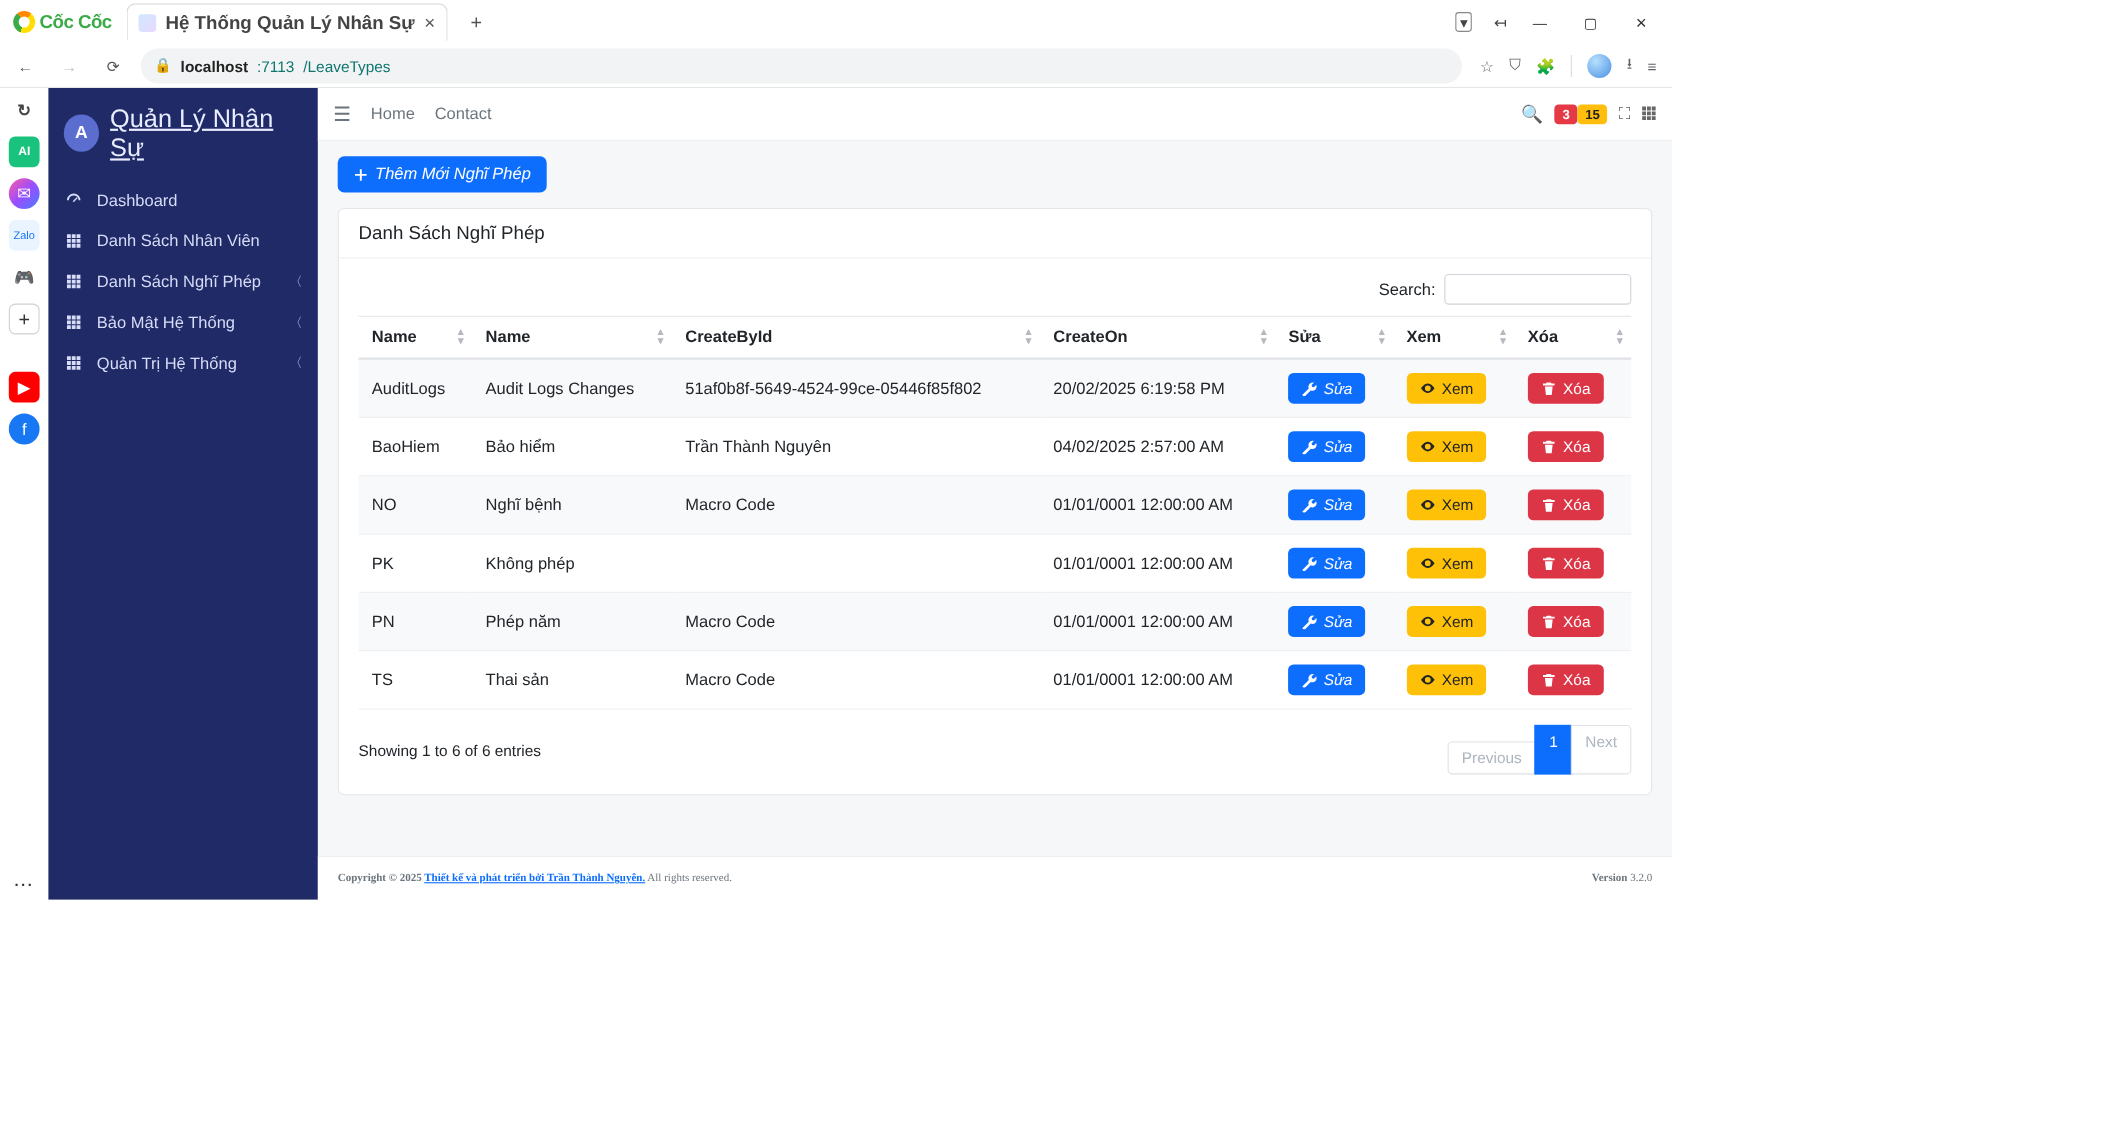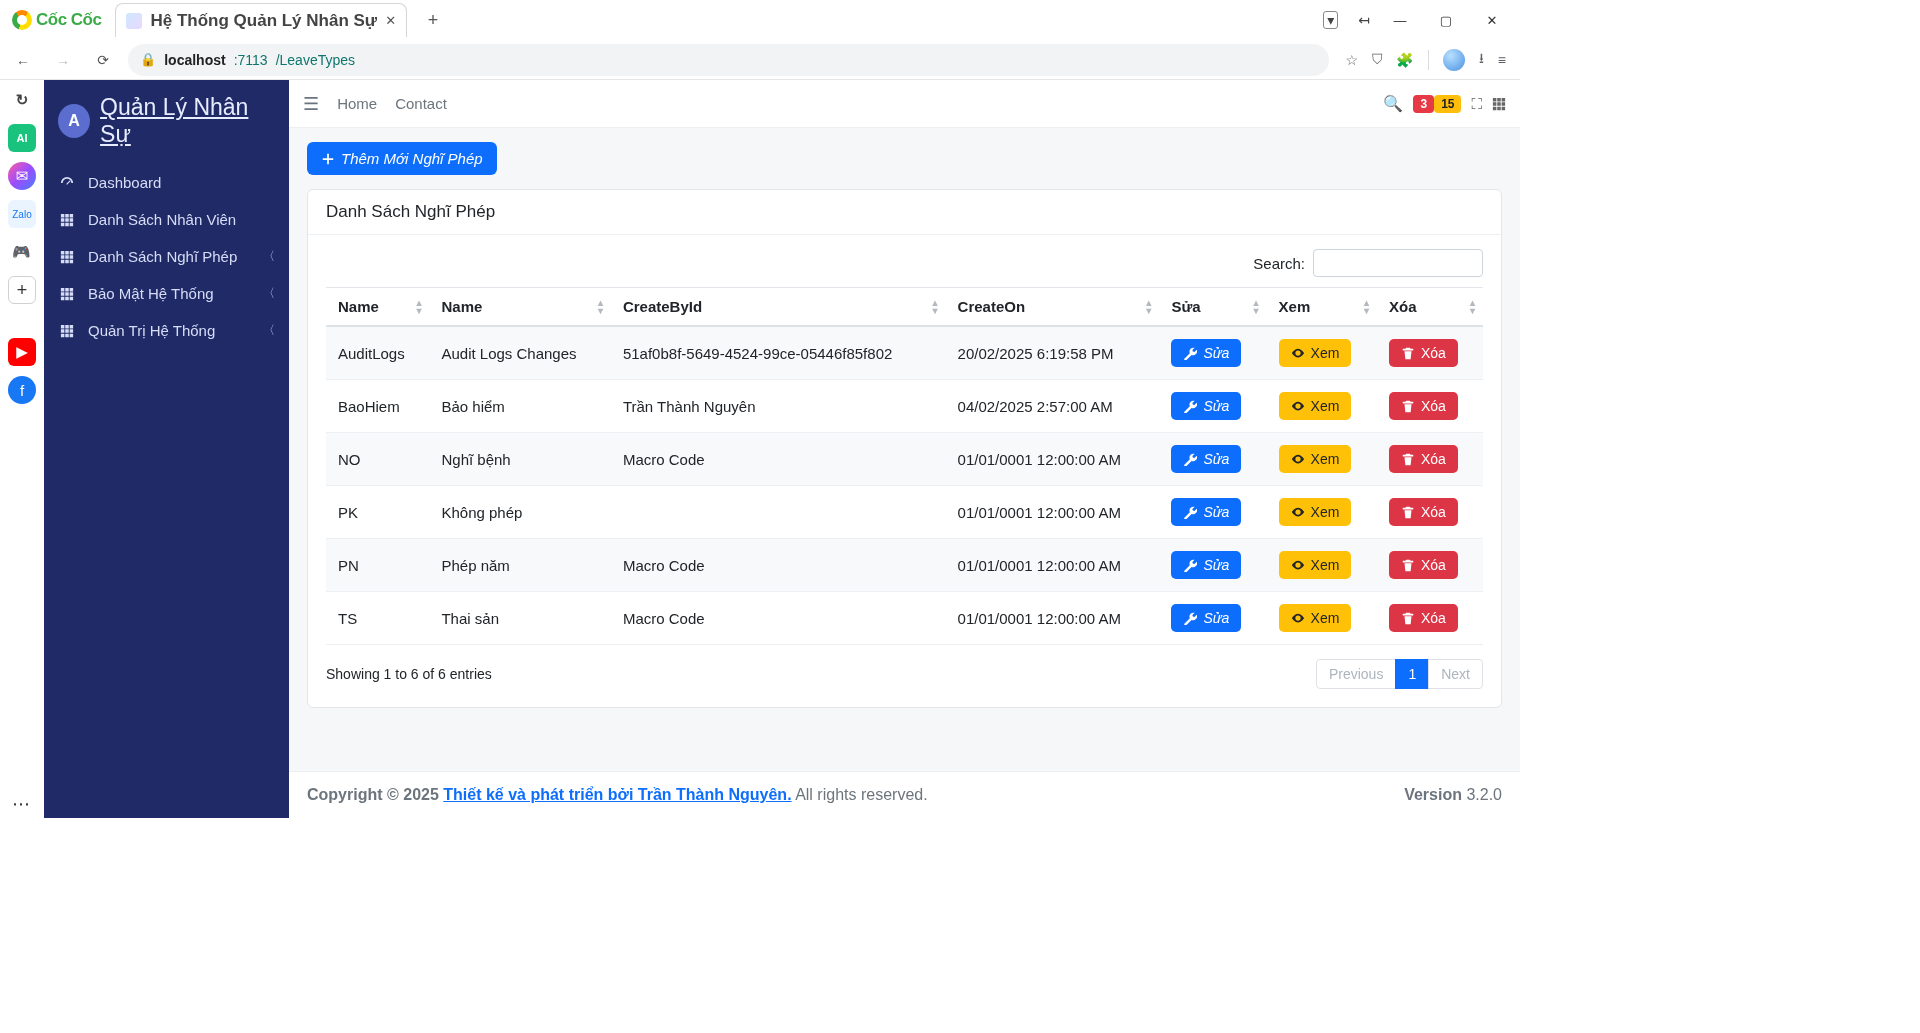--- a/index.html
+++ b/index.html
@@ -87,24 +87,24 @@
   thead th { text-align: left; font-size: 15px; font-weight: 700; padding: 10px 12px; border-top: 1px solid #e3e6ea; border-bottom: 2px solid #dee2e6; position: relative; }
   thead th .sort { position: absolute; right: 8px; top: 50%; transform: translateY(-50%); font-size: 10px; color: #b5b9bf; line-height: 8px; }
   tbody td { padding: 12px 12px; font-size: 15px; border-bottom: 1px solid #edf0f3; vertical-align: middle; }
   tbody tr:nth-child(odd) td { background: #f8f9fb; }
 
   .icon-svg { width: 14px; height: 14px; fill: currentColor; display: inline-block; vertical-align: -2px; }
 
   .table-footer { display: flex; align-items: center; justify-content: space-between; margin-top: 14px; }
   .pagination { display: flex; gap: 0; }
   .pagination .btn-pg { border-radius: 0; margin-left: -1px; }
-  .pagination .btn-pg:first-child { border-radius: 4px 0 0 4px; }
+  .pagination .btn-pg:first-child { border-radius: 4px 0 0 4px; margin-top: 15px; }
   .pagination .btn-pg:last-child  { border-radius: 0 4px 4px 0; }
 
-  .footer { margin-top: auto; background: #fff; border-top: 1px solid #eceef1; padding: 14px 18px; font-size: 16px; color: #6c757d; display: flex; align-items: flex-start; }
+  .footer { margin-top: auto; background: #fff; border-top: 1px solid #eceef1; padding: 14px 18px; font-size: 10px; color: #6c757d; display: flex; align-items: flex-start; font-family: Liberation Serif, serif; }
   .footer a { color: #0d6efd; text-decoration: underline; font-weight: 700; }
   .footer .ver { margin-left: auto; }
 </style>
 </head>
 <body>
 
 <svg width="0" height="0" style="position:absolute">
   <defs>
     <g id="i-wrench">
         <path d="M13.7 2.3a4.5 4.5 0 0 0-5.9 5.9L1 15l2 2 6.8-6.8a4.5 4.5 0 0 0 5.9-5.9l-2.6 2.6-1.9-.5-.5-1.9 2.6-2.6z"></path>

